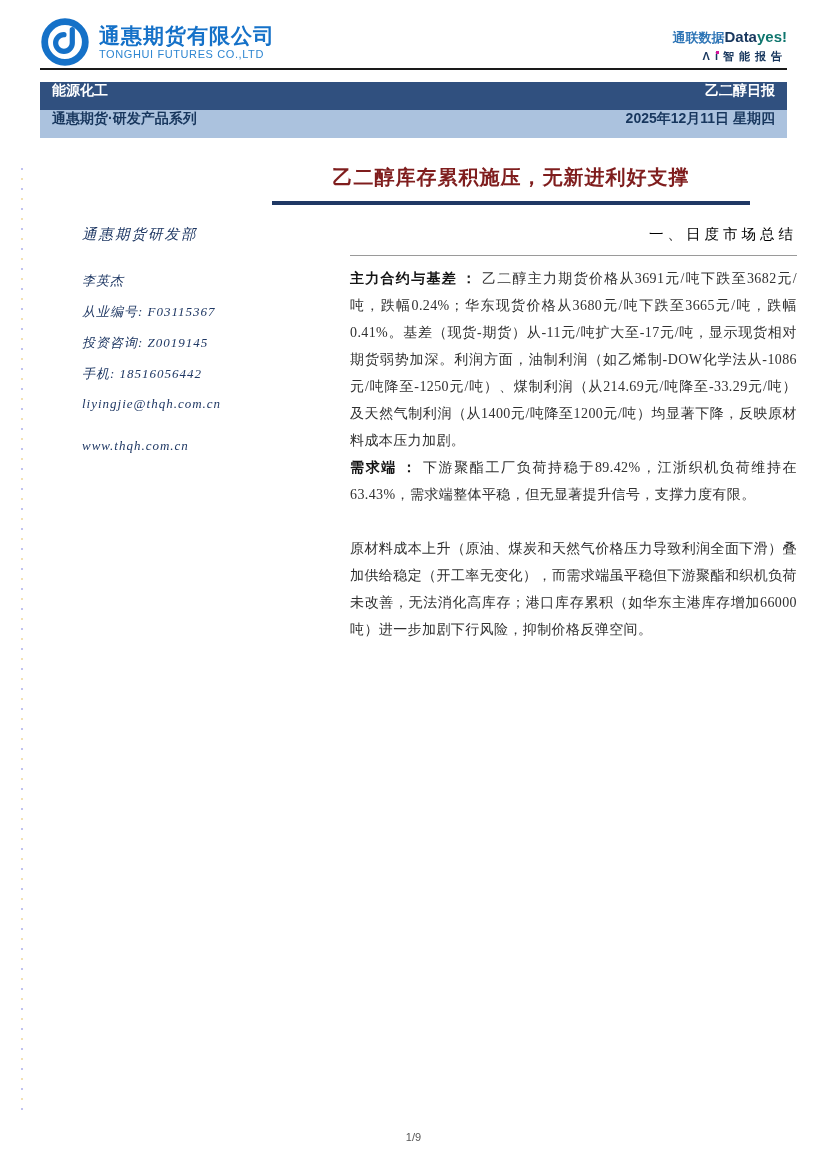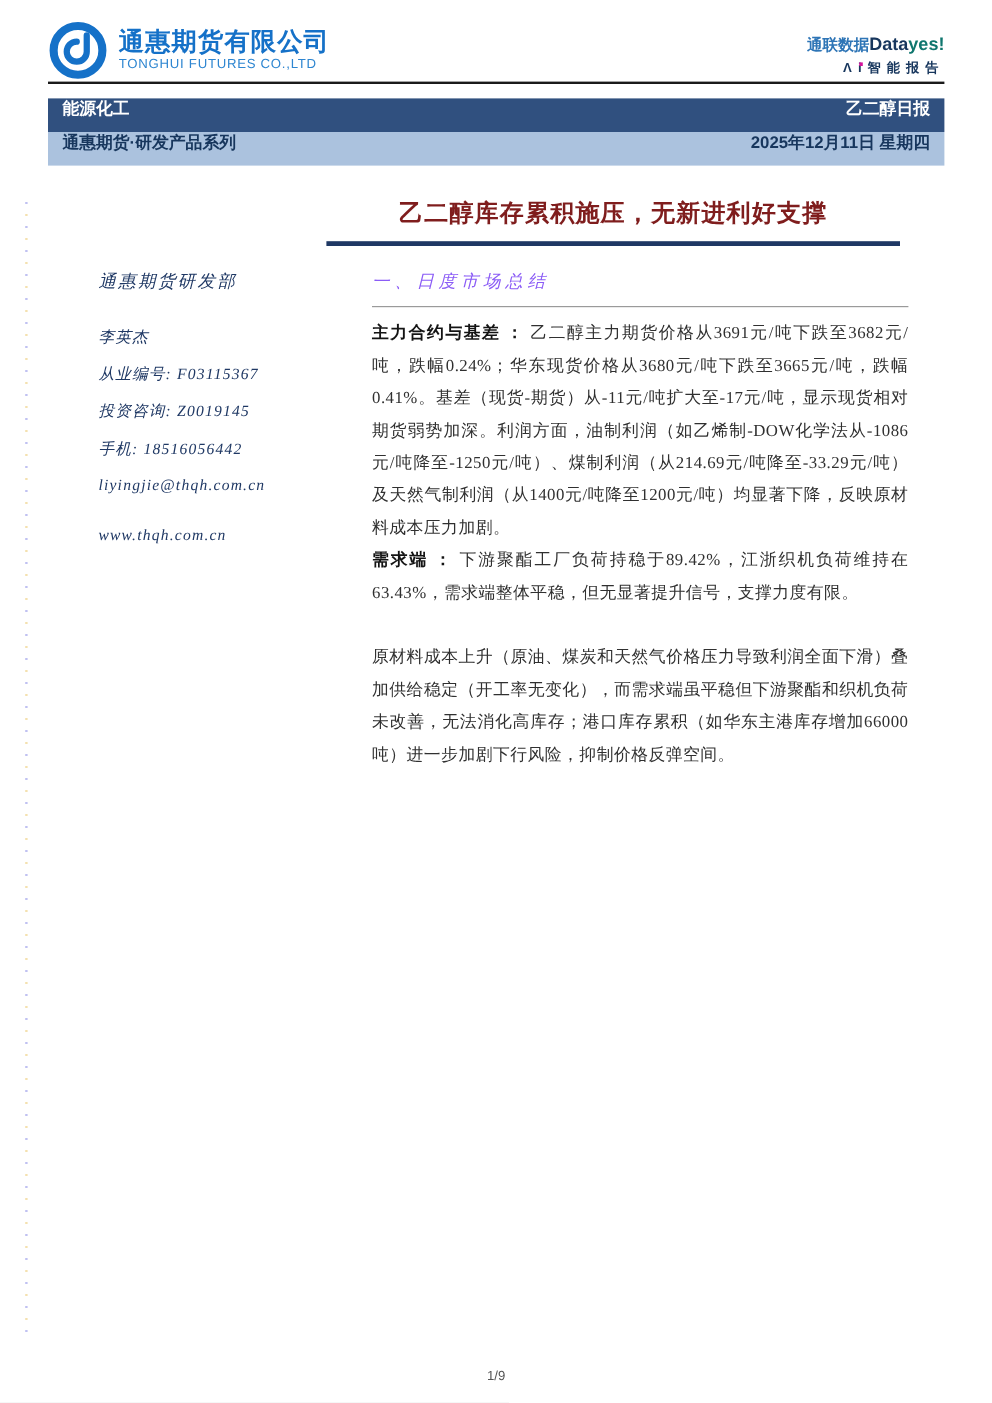--- a/index.html
+++ b/index.html
@@ -34,35 +34,35 @@
   
   .bar { margin:0 40px; height:28px; display:flex; justify-content:space-between; 
          padding:0 12px; font-family:"Liberation Sans", sans-serif; font-weight:bold; font-size:14px; }
   .bar-dark { margin-top:12px; background:#30507f; color:#ffffff; }
   .bar-light { background:#abc2de; color:#17365d; }
   
   .report-title { margin:26px 0 0 272px; width:478px; text-align:center;
                   font-family:"Liberation Sans", sans-serif; font-weight:bold; font-size:20px; color:#7f1d1d; letter-spacing:1px; }
   .title-rule { margin:10px 0 0 272px; width:478px; height:4px; background:#1f3864; }
   
-  .columns { display:flex; margin-top:20px; }
+  .columns { display:flex; margin-top:20px;gap:40px; }
   .left-col { margin-left:82px; width:185px; flex:none; color:#1f3864; font-style:italic; font-size:13px; }
   .left-col .dept { font-size:14.5px; letter-spacing:2px; margin-bottom:28px; }
   .left-col .row { margin-bottom:13px; letter-spacing:1px; }
   .left-col .email { font-style:italic; margin-bottom:0; }
   .left-col .site { margin-top:26px; }
   .right-col { margin-left:43px; width:447px; flex:none; }
-  .section-heading { font-size:14.5px; font-style:italic; color:#8b5cf6; letter-spacing:4px;
-                     padding-bottom:11px; border-bottom:1px solid #9a9a9a; }
+  .section-heading { font-size:14.5px; color:#000000; letter-spacing:4px;
+                     padding-bottom:11px; border-bottom:1px solid #9a9a9a;text-align:right; }
   .body-text { margin-top:9px; }
   .para { font-size:14px; line-height:27px; text-align:justify; letter-spacing:0.4px; color:#303030; }
   .para b { color:#141414; }
   .para.standalone { margin-top:27px; }
   
-  .footer-page { position:absolute; bottom:16px; left:0; width:100%; text-align:center;
+  .footer-page { position:absolute; bottom:26px; left:0; width:100%; text-align:center;
                  font-family:"Liberation Sans", sans-serif; font-size:11px; color:#555555; }
 </style>
 </head>
 <body>
 
 <div class="page">
   <div class="dot-column"></div>
 
   <div class="header">
     <div class="logo-block">

